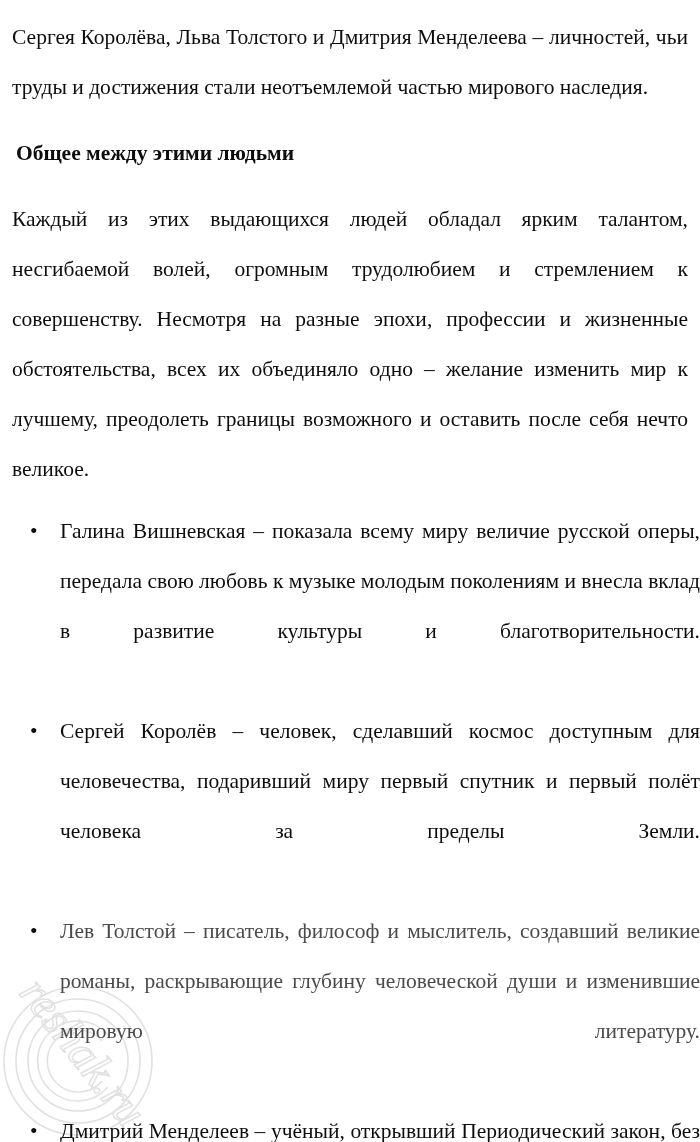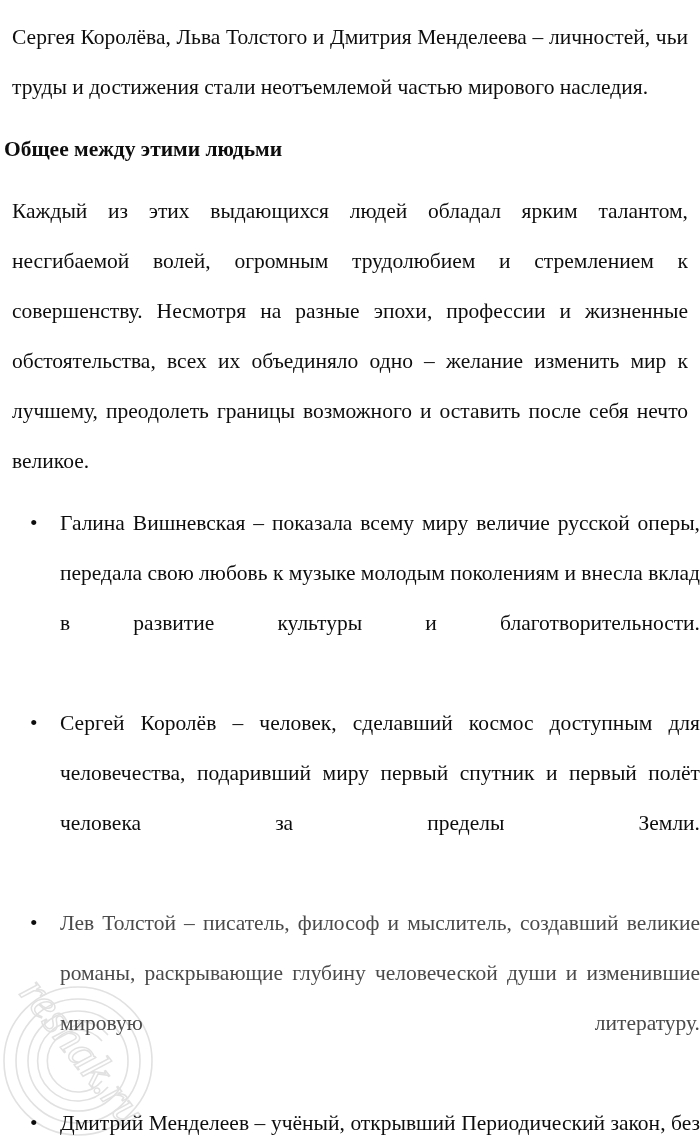--- a/index.html
+++ b/index.html
@@ -44,21 +44,21 @@
     text-align: justify;
     text-justify: inter-word;
     margin: 12px;
     hyphens: none;
   }
 
   .heading {
     font-size: 21.5px;
     line-height: 50px;
     font-weight: bold;
-    margin: 4px;
+    margin: 16px;
     text-align: left;
   }
 
   ul.bullets {
     margin: 0;
     padding: 0;
     list-style: none;
   }
 
   ul.bullets li {

